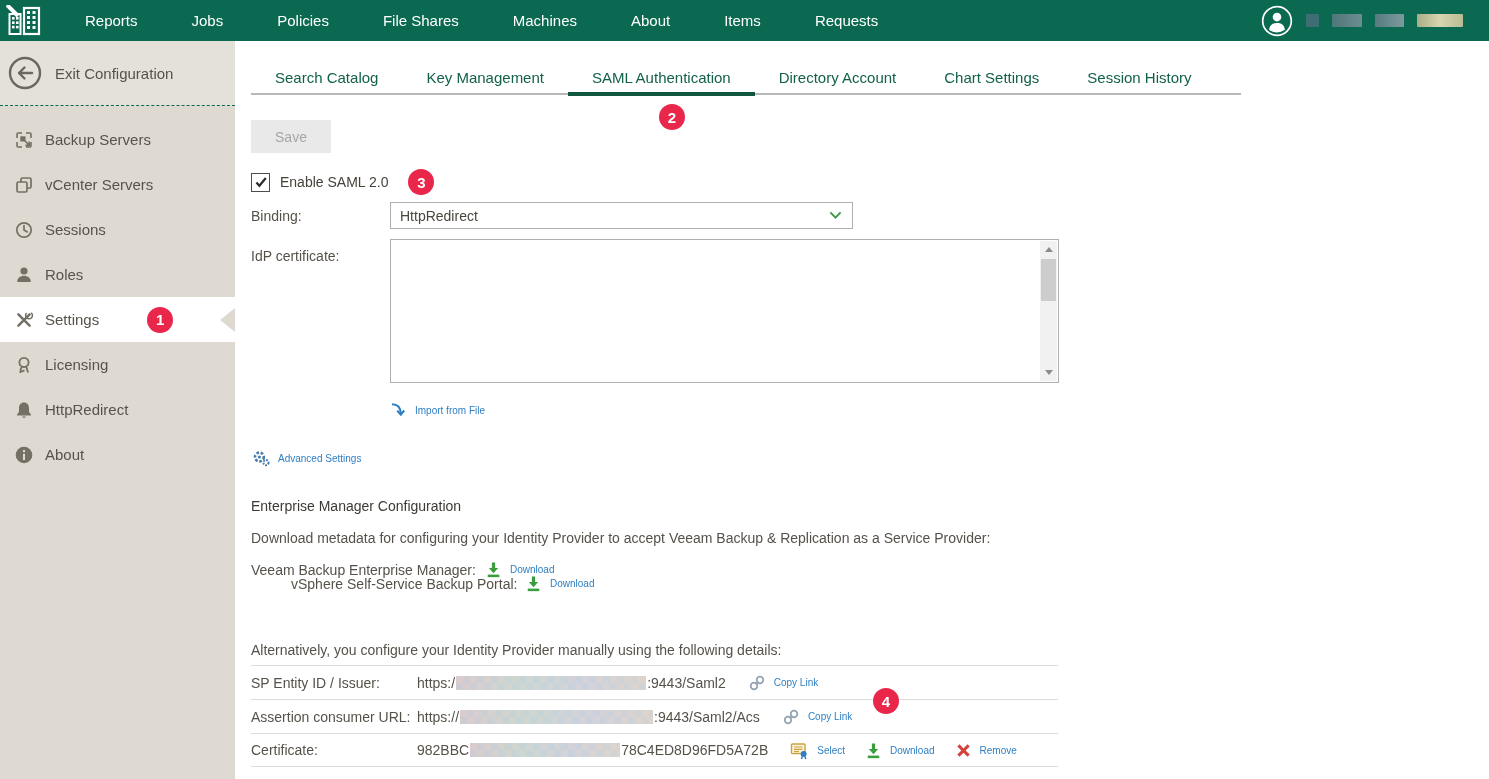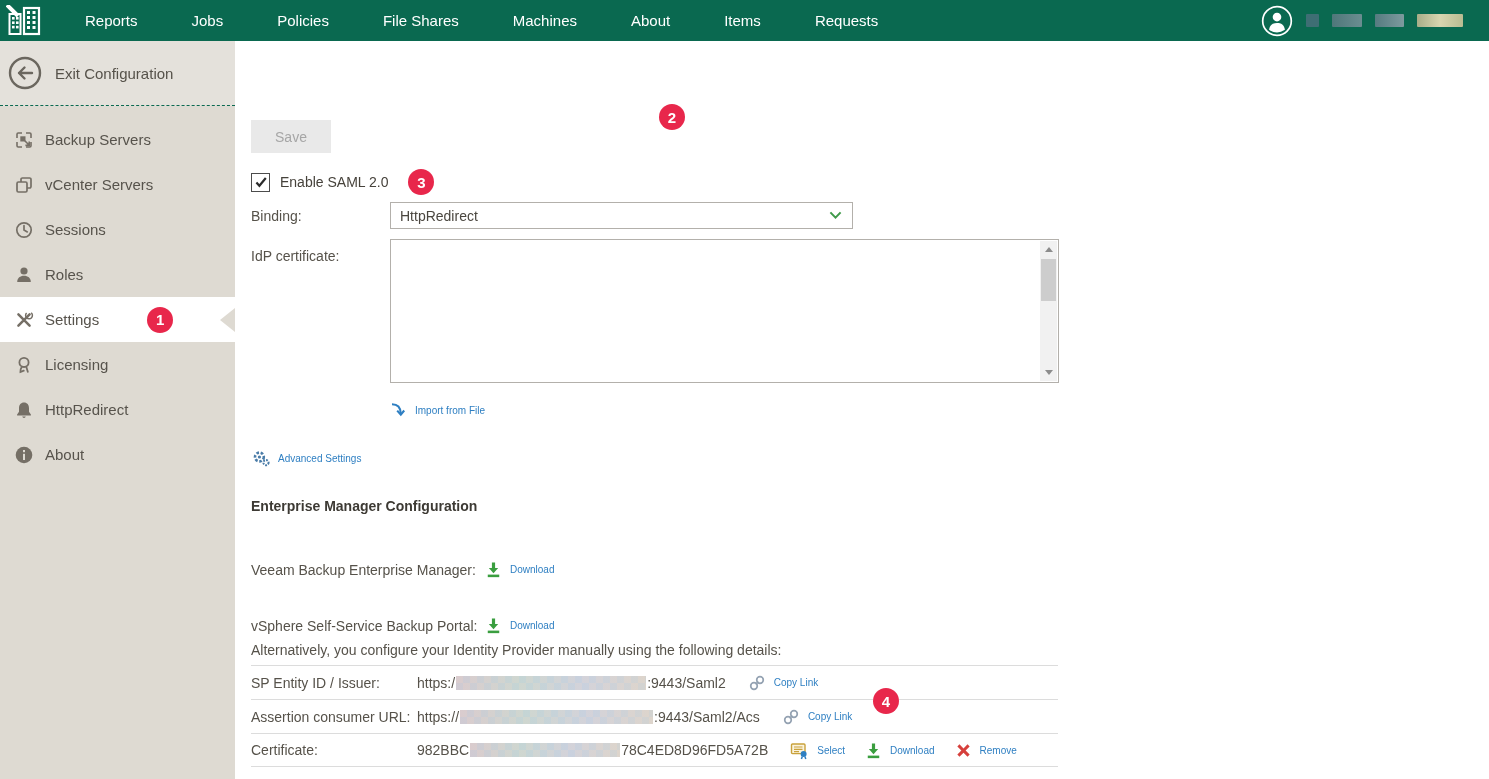--- a/index.html
+++ b/index.html
@@ -60,26 +60,26 @@
   .scroll-btn { position:absolute; left:0; width:17px; height:17px; display:flex; align-items:center; justify-content:center; cursor:pointer; }
   .scroll-btn.up { top:0; } .scroll-btn.down { bottom:0; }
   .tri-up { width:0; height:0; border-left:4px solid transparent; border-right:4px solid transparent; border-bottom:5px solid #8c8c8c; }
   .tri-down { width:0; height:0; border-left:4px solid transparent; border-right:4px solid transparent; border-top:5px solid #8c8c8c; }
   .scroll-thumb { position:absolute; top:18px; left:1px; width:15px; height:42px; background:#cdcdcd; cursor:grab; }
 
   .link { color:#2e7fc2; font-size:10px; cursor:pointer; text-decoration:none; display:inline-flex; align-items:center; gap:8px; }
   .import-link { position:absolute; top:360px; left:154px; }
   .advanced-link { position:absolute; top:408px; left:17px; }
 
-  .em-heading { position:absolute; top:457px; left:16px; font-size:14px; font-weight:bold; color:#3d3a34; }
+  .em-heading { position:absolute; top:457px; left:16px; font-size:14px; font-weight:normal; color:#3d3a34; }
   .em-desc { position:absolute; top:489px; left:16px; font-size:14px; color:#56524a; }
 
   .dl-row { position:absolute; left:16px; display:flex; align-items:center; }
   .dl-row .dl-label { width:234px; font-size:14px; color:#56524a; }
-  .dl-row.r1 { top:520px; } .dl-row.r2 { top:576px; }
+  .dl-row.r1 { top:520px; } .dl-row.r2 { top:534px;margin-left:40px; }
 
   .alt-text { position:absolute; top:601px; left:16px; font-size:14px; color:#56524a; }
 
   .details { position:absolute; top:624px; left:16px; width:807px; }
   .detail-row { display:flex; align-items:center; height:34px; border-top:1px solid #dcdcdc; font-size:14px; }
   .detail-row:last-child { border-bottom:1px solid #dcdcdc; }
   .d-label { width:166px; color:#56524a; flex:0 0 auto; }
   .d-value { display:flex; align-items:center; color:#56524a; white-space:nowrap; }
   .d-actions { display:flex; align-items:center; gap:20px; margin-left:22px; }
 
@@ -212,20 +212,28 @@
         <rect x="9" y="5" width="2" height="2.2" fill="#dedad2"></rect>
       </svg>
       <span>About</span>
     </div>
 
   </div>
 </div>
 
 <div class="main">
 
+  <div class="tabs">
+    <div class="tab">Search Catalog</div>
+    <div class="tab">Key Management</div>
+    <div class="tab active">SAML Authentication</div>
+    <div class="tab">Directory Account</div>
+    <div class="tab">Chart Settings</div>
+    <div class="tab">Session History</div>
+  </div>
   <span class="badge badge-abs" style="left:424px;top:63px">2</span>
 
   <button class="save-btn" disabled="">Save</button>
 
   <div class="enable-row">
     <span class="checkbox">
       <svg width="14" height="14" viewBox="0 0 14 14">
         <path d="M2.4 7.4 l3 3.3 L11.8 3" fill="none" stroke="#2b2b2b" stroke-width="2.2"></path>
       </svg>
     </span>
@@ -270,20 +278,21 @@
   <a class="link advanced-link">
     <svg class="aicon" width="18" height="18" viewBox="0 0 18 18">
       <circle cx="7.4" cy="8" r="4.4" fill="none" stroke="#4a7ca8" stroke-width="2.6" stroke-dasharray="2.6 1.7"></circle>
       <circle cx="7.4" cy="8" r="1.6" fill="#4a7ca8"></circle>
       <circle cx="14" cy="13.6" r="2.6" fill="none" stroke="#4a7ca8" stroke-width="2" stroke-dasharray="1.8 1.2"></circle>
     </svg>
     <span>Advanced Settings</span>
   </a>
 
   <div class="em-heading">Enterprise Manager Configuration</div>
+  <div class="em-desc">Download metadata for configuring your Identity Provider to accept Veeam Backup &amp; Replication as a Service Provider:</div>
 
   <div class="dl-row r1">
     <span class="dl-label">Veeam Backup Enterprise Manager:</span>
     <a class="link">
       <svg class="aicon" width="17" height="17" viewBox="0 0 16 16">
         <path d="M8 1.4 v6" stroke="#3a9e3f" stroke-width="3"></path>
         <path d="M3.6 6.6 h8.8 L8 11.6 z" fill="#3a9e3f"></path>
         <rect x="2.6" y="12.8" width="10.8" height="2.4" fill="#3a9e3f"></rect>
       </svg>
       <span>Download</span>

